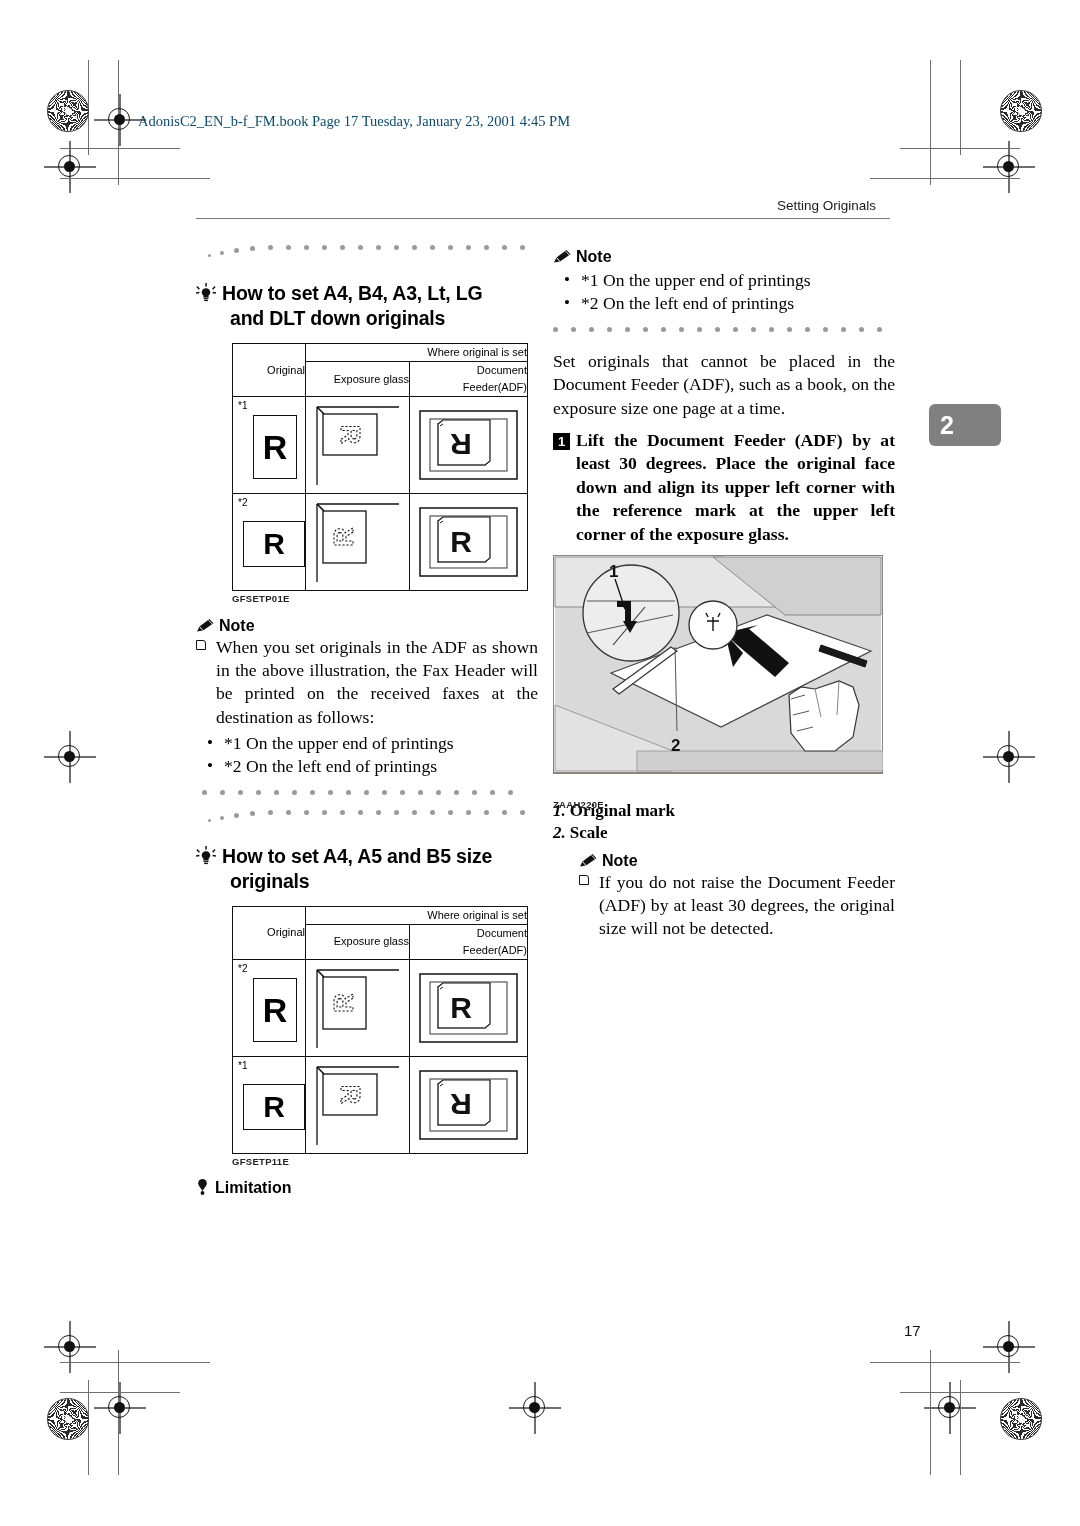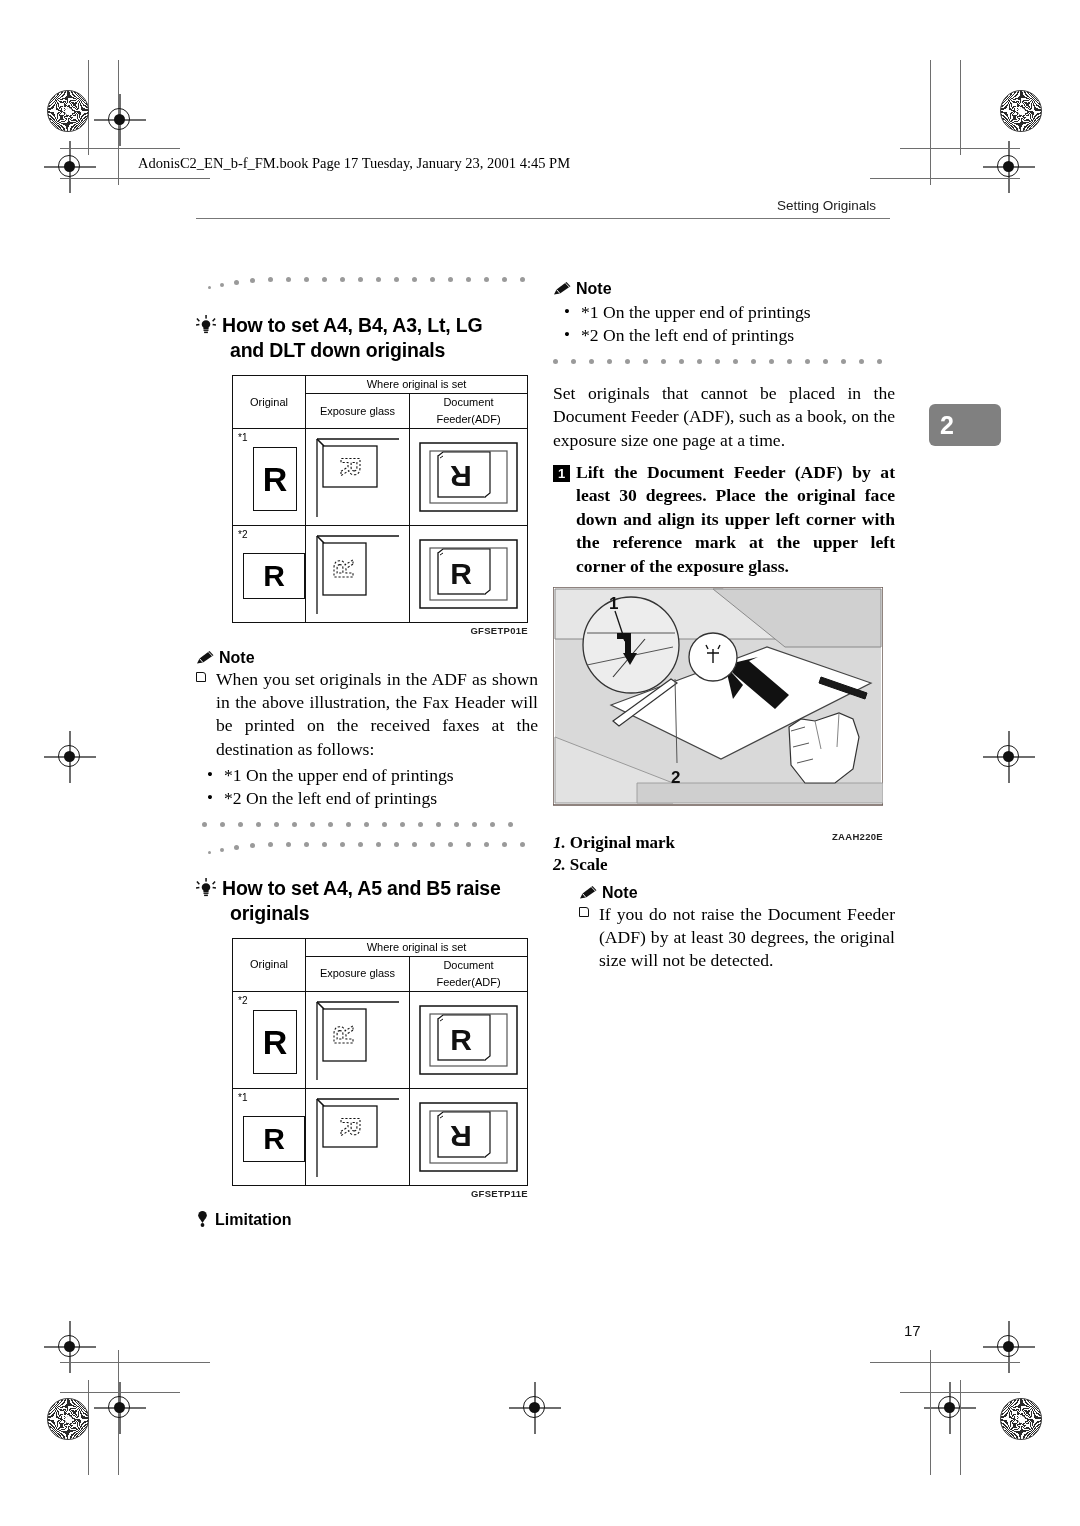--- a/index.html
+++ b/index.html
@@ -13,54 +13,54 @@
   .regmark .dot{position:absolute;left:11px;top:11px;width:11px;height:11px;background:#111;border-radius:50%;}
   .regmark .hl{position:absolute;left:-9px;top:16.2px;width:52px;height:1.4px;background:#6e6e6e;}
   .regmark .vl{position:absolute;top:-9px;left:16.2px;height:52px;width:1.4px;background:#6e6e6e;}
   .starburst{position:absolute;width:42px;height:42px;border-radius:50%;
     background:
       repeating-conic-gradient(#2b2b2b 0deg 2.2deg,#ffffff 2.2deg 4.4deg);
     border:1.3px solid #3a3a3a;box-sizing:border-box;}
   .starburst::after{content:"";position:absolute;left:50%;top:50%;width:7px;height:7px;margin:-3.5px 0 0 -3.5px;background:#ffffff;border-radius:50%;}
 
   
-  .bookline{position:absolute;font-family:"Liberation Serif",serif;font-size:14.5px;color:#000000;white-space:nowrap;margin-top:42px;}
+  .bookline{position:absolute;font-family:"Liberation Serif",serif;font-size:14.5px;color:#0c4a6e;white-space:nowrap;}
 
   
   .runhead{position:absolute;font-family:"Liberation Sans",sans-serif;font-size:13.5px;color:#1b1b1b;}
   .runrule{position:absolute;height:1.3px;background:#777;}
 
   
   .chaptab{position:absolute;width:72px;height:42px;background:#808080;border-radius:6px;color:#fff;
            font-family:"Liberation Sans",sans-serif;font-weight:bold;font-size:25px;
            display:flex;align-items:center;padding-left:11px;box-sizing:border-box;}
 
   
-  .col{position:absolute;width:342px;margin-top:32px;}
+  .col{position:absolute;width:342px;}
   .colL{left:196px;top:243px;}
   .colR{left:553px;top:248px;}
 
   
   .dotrule{height:16px;margin:0;position:relative;}
   .dotrule .d{position:absolute;border-radius:50%;background:#9a9a9a;}
 
   
   .subhead{font-family:"Liberation Sans",sans-serif;font-weight:bold;font-size:19.5px;
            line-height:25px;letter-spacing:-.2px;color:#000;padding-left:26px;position:relative;}
   .bulb{position:absolute;left:0;top:2px;width:20px;height:21px;}
 
   
   .figtable{border:1.6px solid #111;border-collapse:collapse;width:296px;background:#fff;}
   .figtable td,.figtable th{border:1.2px solid #111;padding:0;text-align:center;vertical-align:middle;
         font-family:"Liberation Sans",sans-serif;font-weight:normal;font-size:11px;color:#000;}
-  .figtable .hcell{height:17px;line-height:17px;}
+  .figtable .hcell{height:17px;line-height:17px;text-align:right;}
   .cellbox{position:relative;height:96px;width:100%;}
   .starlab{position:absolute;left:5px;top:3px;font-family:"Liberation Sans",sans-serif;font-size:10px;}
   .figcode{font-family:"Liberation Sans",sans-serif;font-size:9.5px;font-weight:bold;color:#222;
-           text-align:right;width:296px;letter-spacing:.3px;padding-top:2px;}
+           text-align:left;width:296px;letter-spacing:.3px;padding-top:2px;}
 
   
   .sheet{position:absolute;border:1.4px solid #111;background:#fff;display:flex;align-items:center;justify-content:center;}
   .rg{font-family:"Liberation Sans",sans-serif;font-weight:bold;color:#000;line-height:1;}
 
   
   .noteicon{display:inline-block;width:19px;height:15px;position:relative;vertical-align:-2px;margin-right:4px;}
   .notehd{font-family:"Liberation Sans",sans-serif;font-weight:bold;font-size:16px;color:#000;margin:0 0 1px 0;}
   .limicon{display:inline-block;width:13px;height:16px;position:relative;vertical-align:-2px;margin-right:6px;}
   .bullet-row{display:flex;margin-top:1px;}
@@ -400,21 +400,21 @@
           <path d="M10 5.2c-2.5 0-4.3 1.8-4.3 4 0 1.6 1 2.6 1.7 3.4v1.3h5.2v-1.3c0.7-0.8 1.7-1.8 1.7-3.4 0-2.2-1.8-4-4.3-4z" fill="#111"></path>
           <rect x="7.5" y="14.4" width="5" height="1.5" fill="#111"></rect>
           <rect x="8.1" y="16.6" width="3.8" height="1.5" fill="#111"></rect>
           <rect x="9.3" y="0" width="1.5" height="3.6" fill="#111"></rect>
           <rect x="1.4" y="3.1" width="1.5" height="3.6" fill="#111" transform="rotate(-42 2.1 4.9)"></rect>
           <rect x="17.1" y="3.1" width="1.5" height="3.6" fill="#111" transform="rotate(42 17.8 4.9)"></rect>
           <rect x="0" y="9" width="3.4" height="1.5" fill="#111" transform="rotate(-12 1.7 9.7)"></rect>
           <rect x="16.6" y="9" width="3.4" height="1.5" fill="#111" transform="rotate(12 18.3 9.7)"></rect>
         </svg>
       </span>
-      <span>How to set A4, A5 and B5 raise</span><br>
+      <span>How to set A4, A5 and B5 size</span><br>
       <span style="display:inline-block;margin-left:8px;text-align:right;">originals</span>
     </div>
 
     <div style="margin-top:12px;margin-left:36px;">
       <table class="figtable">
         <tbody>
             <tr>
           <td class="hcell" rowspan="2" style="width:76px;">Original</td>
           <td class="hcell" colspan="2">Where original is set</td>
         </tr>

